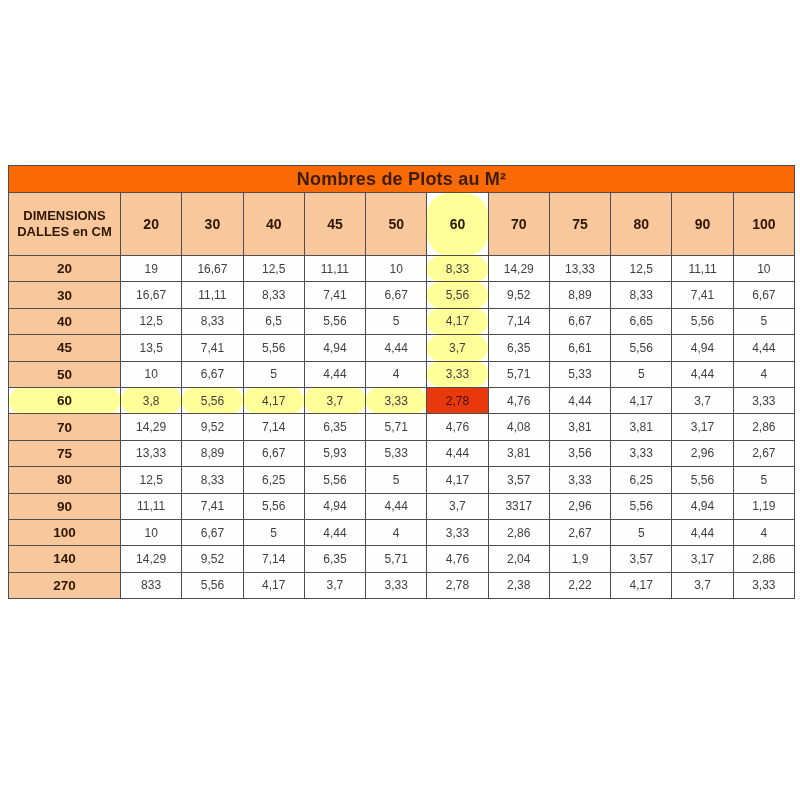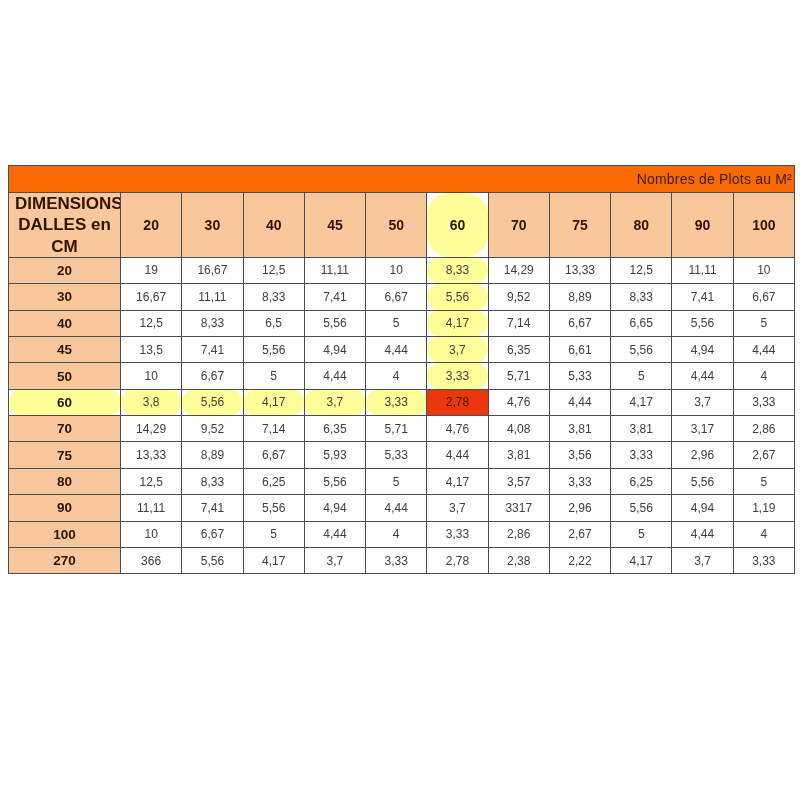--- a/index.html
+++ b/index.html
@@ -27,38 +27,37 @@
     border: 1px solid var(--border, #4d4d4d);
     text-align: center;
     vertical-align: middle;
     padding: 0 2px;
     overflow: hidden;
     white-space: nowrap;
   }
   tr.title-row th {
     background: var(--title-bg, #f96a05);
     color: var(--title-text, #3d1c02);
-    font-size: 14px;
-    font-weight: normal;
+    font-size: 18px;
+    font-weight: bold;
     height: 26px;
     letter-spacing: 0.2px;
-    text-align: right;
   }
   tr.header-row th {
     background: var(--header-bg, #f8c89c);
     color: var(--header-text, #2f1600);
     font-size: 14px;
     font-weight: bold;
     height: 46px;
   }
   tr.header-row th.corner {
-    font-size: 17px;
+    font-size: 13px;
     line-height: 1.25;
     white-space: normal;
-    padding: 0 6px;
+    padding: 8px 6px;
   }
   tbody tr {
     height: 26.4px;
   }
   tbody th.rowdim {
     background: var(--header-bg, #f8c89c);
     color: var(--header-text, #2f1600);
     font-size: 13.5px;
     font-weight: bold;
   }
@@ -264,22 +263,36 @@
           <td>4,44</td>
           <td>4</td>
           <td>3,33</td>
           <td>2,86</td>
           <td>2,67</td>
           <td>5</td>
           <td>4,44</td>
           <td>4</td>
         </tr>
         <tr>
+          <th class="rowdim">140</th>
+          <td>14,29</td>
+          <td>9,52</td>
+          <td>7,14</td>
+          <td>6,35</td>
+          <td>5,71</td>
+          <td>4,76</td>
+          <td>2,04</td>
+          <td>1,9</td>
+          <td>3,57</td>
+          <td>3,17</td>
+          <td>2,86</td>
+        </tr>
+        <tr>
           <th class="rowdim">270</th>
-          <td>366</td>
+          <td>833</td>
           <td>5,56</td>
           <td>4,17</td>
           <td>3,7</td>
           <td>3,33</td>
           <td>2,78</td>
           <td>2,38</td>
           <td>2,22</td>
           <td>4,17</td>
           <td>3,7</td>
           <td>3,33</td>

